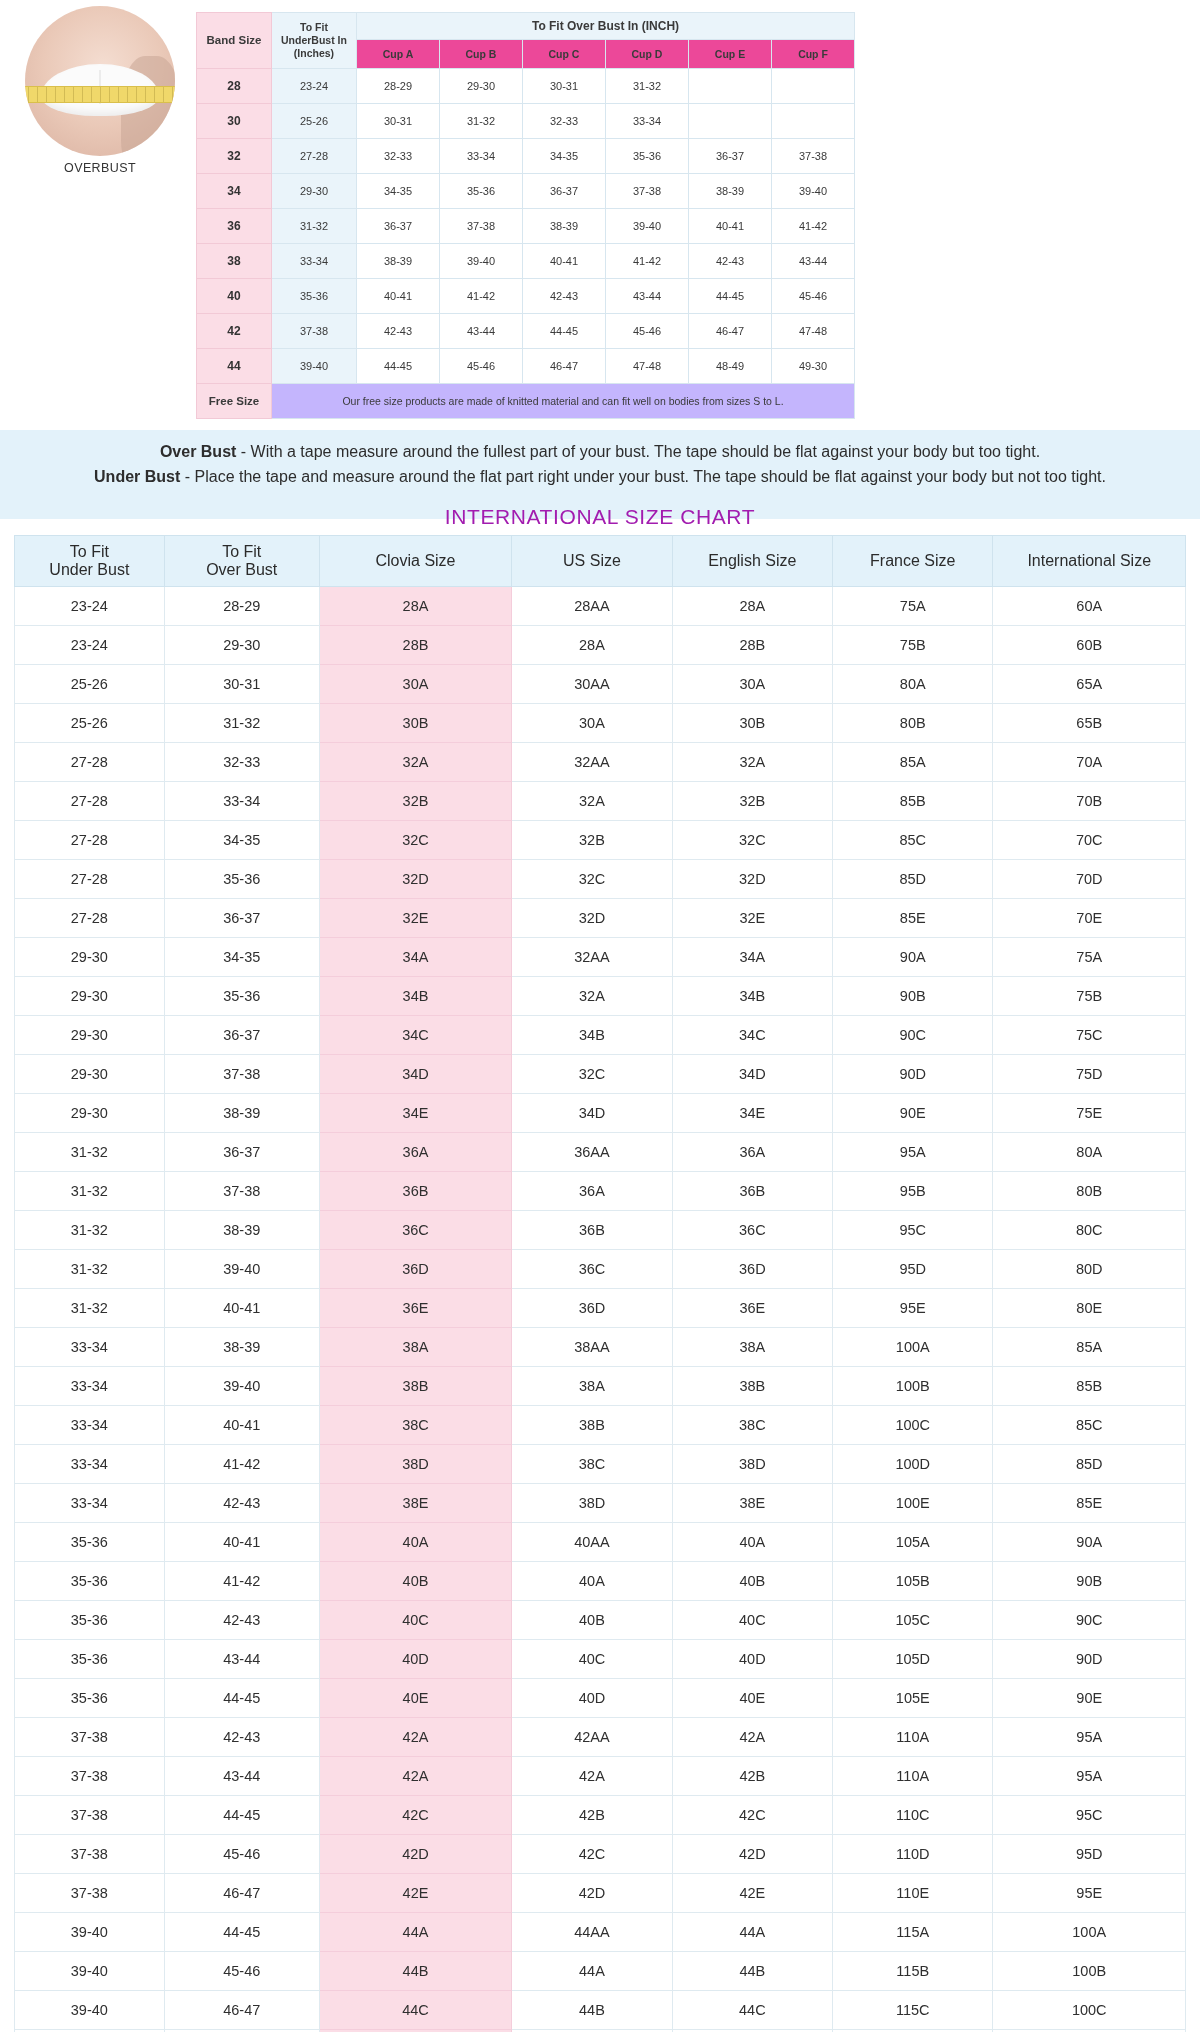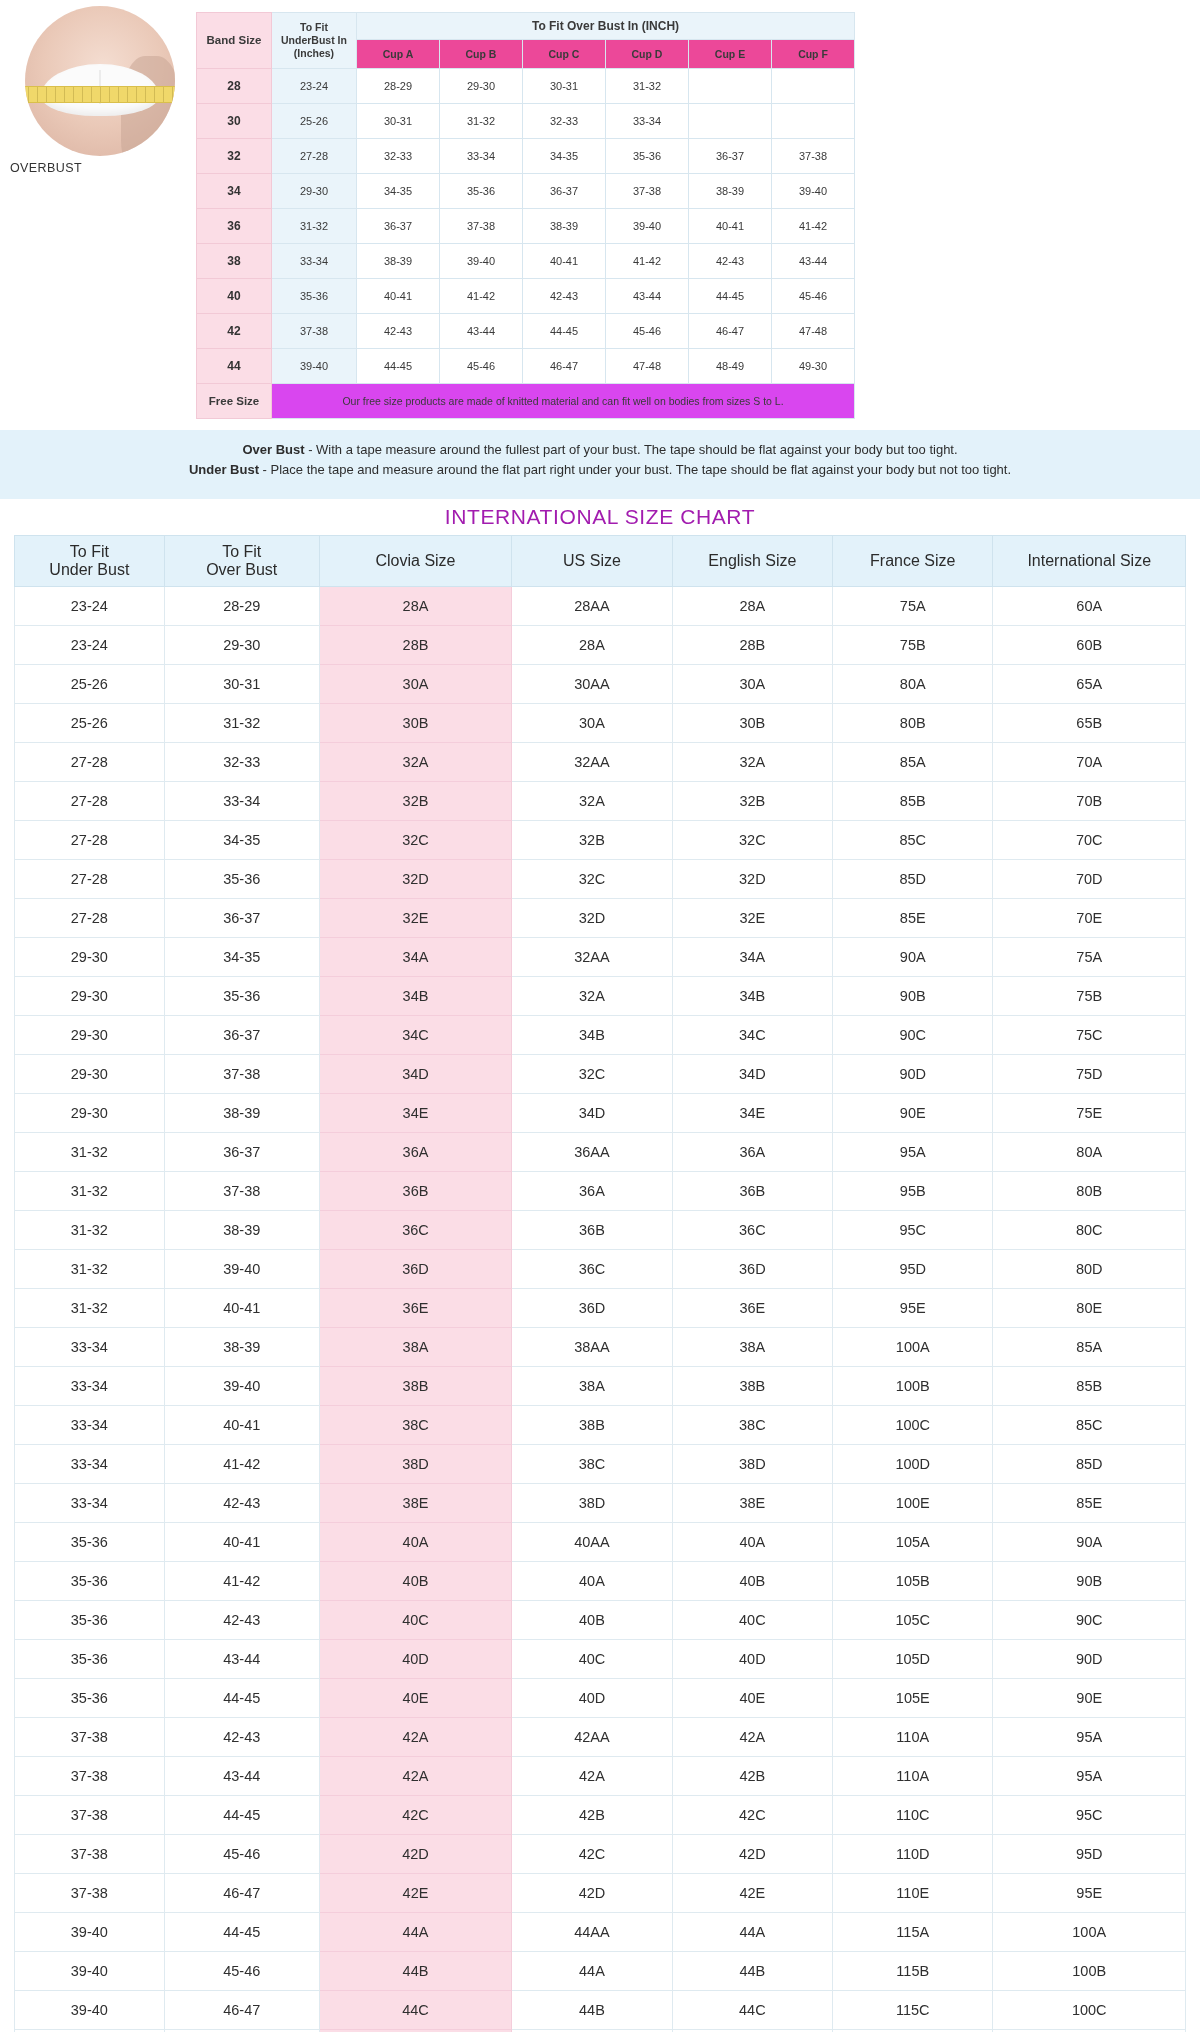--- a/index.html
+++ b/index.html
@@ -28,21 +28,21 @@
     height: 418px;
   }
   .figures {
     position: absolute;
     left: 10px;
     top: 6px;
     width: 180px;
   }
   .figure-block {
     width: 180px;
-    text-align: left;
+    text-align: center;
     margin-bottom: 4px;
   }
   .figure-img {
     width: 150px;
     height: 150px;
     margin: 0 auto;
     border-radius: 50%;
     position: relative;
     overflow: hidden;
     background: radial-gradient(circle at 50% 35%, #f2d9cd 0%, #e9c7b6 45%, #ddb7a4 100%);
@@ -168,36 +168,36 @@
   table.t1 td.cup {
     background: #ffffff;
   }
   table.t1 td.free-label {
     background: #fbdde6;
     font-weight: bold;
     font-size: 11.5px;
     border-color: #f2c9d6;
   }
   table.t1 td.free-text {
-    background: #d946ef;
+    background: #c4b5fd;
     font-size: 10.5px;
     padding: 0 8px;
   }
 
   
   .note-bar {
     position: absolute;
     left: 0;
     top: 430px;
     width: 1200px;
     background: #e3f2fa;
-    padding: 10px 0 19px 0;
+    padding: 10px 0 29px 0;
     box-sizing: border-box;
     text-align: center;
-    font-size: 13px;
+    font-size: 16px;
     color: #2d2d2d;
     line-height: 1.55;
   }
   .note-bar b { font-weight: bold; }
 
   
   .intl-title {
     position: absolute;
     left: 0;
     top: 505px;

